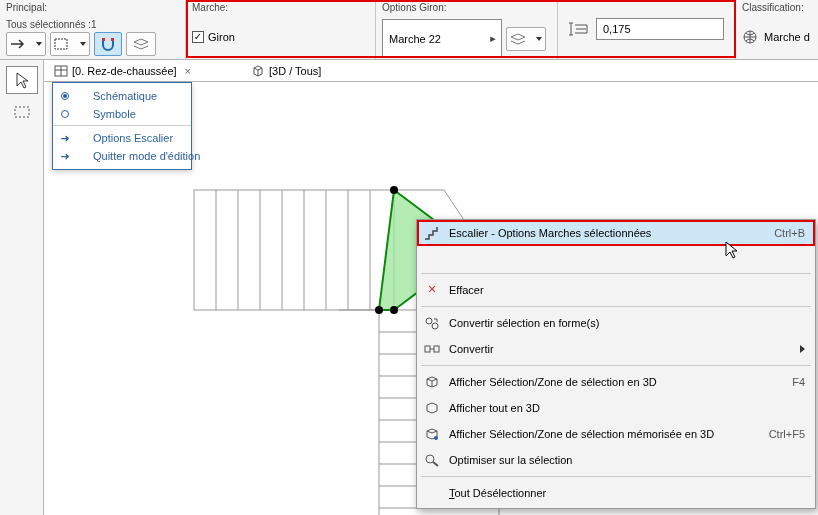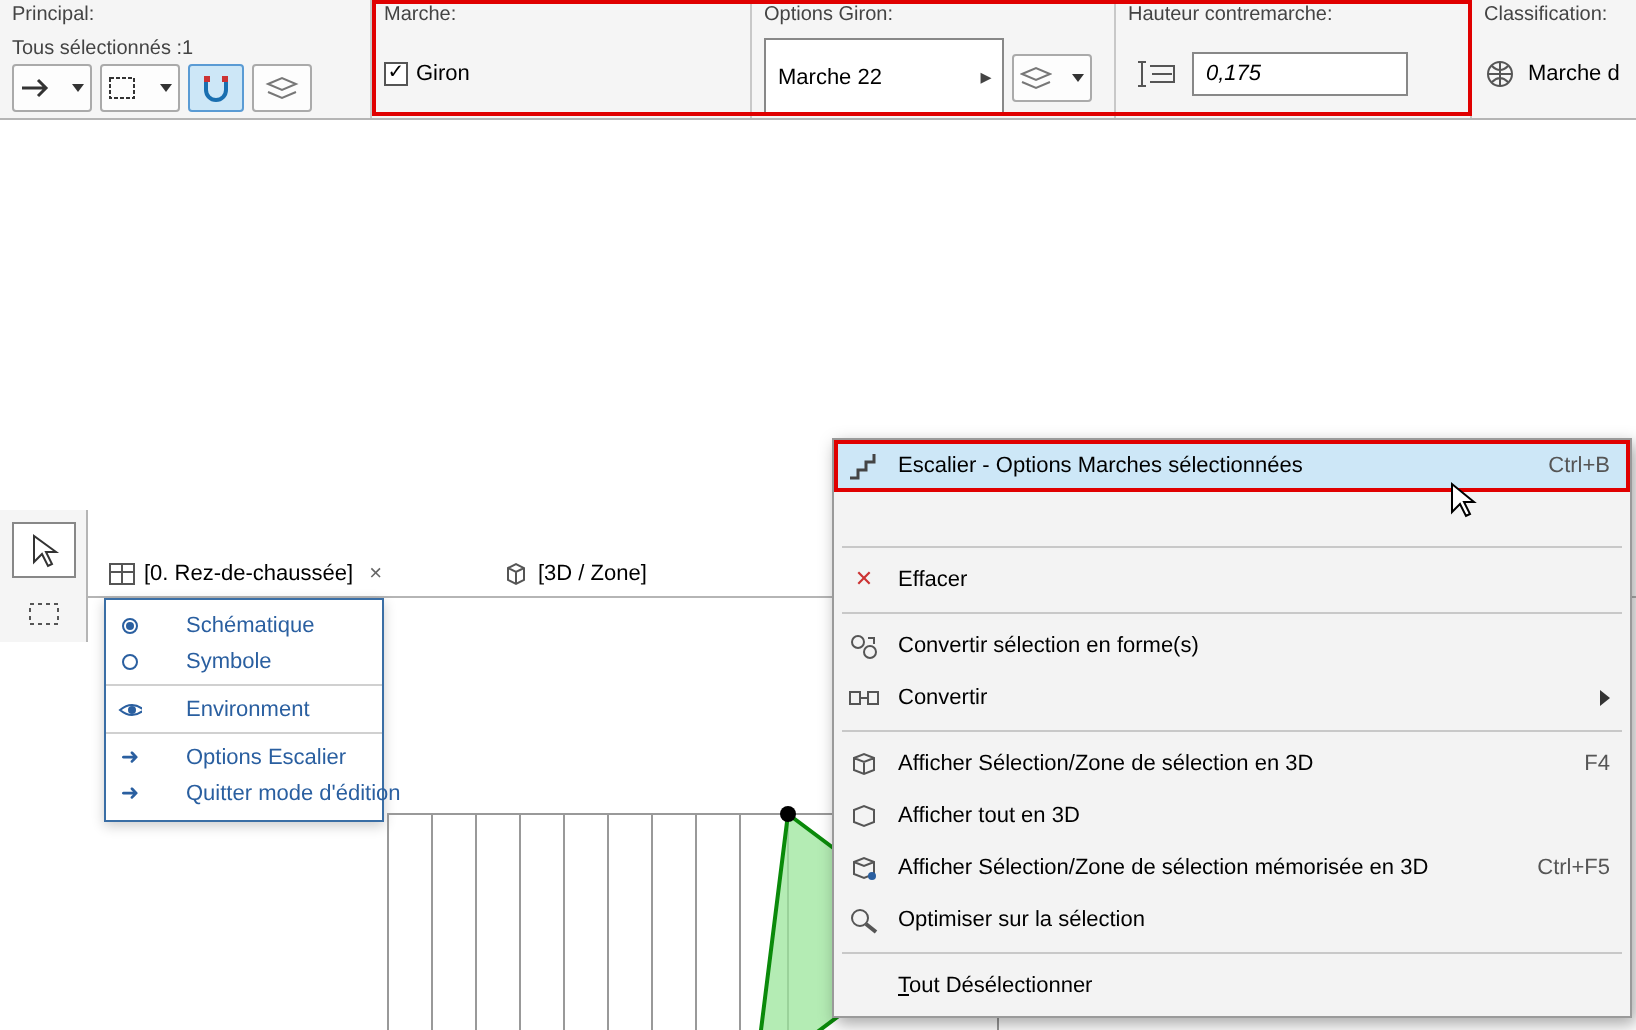--- a/index.html
+++ b/index.html
@@ -17,23 +17,23 @@
   
   .highlight-box { position:absolute; border:2px solid #e00000; pointer-events:none; }
   
   .check { width:12px; height:12px; border:1px solid #555; display:inline-flex; align-items:center; justify-content:center; background:#fff;}
   .check::after{content:"✓"; font-size:10px; color:#000; line-height:1;}
   
   .combo { display:flex; align-items:center; border:1px solid #888; background:#fff; height:39px; width:120px;}
   .combo-text{ flex:1; padding:0 6px; }
   .combo-arrow{ width:16px; text-align:center; color:#444;}
   
-  .input-field { border:1px solid #888; background:#fff; height:22px; width:108px; padding:0 6px; display:flex; align-items:center;font-style:italic;}
-  
-  .body-area { position:absolute; top:60px; left:0; right:0; bottom:0; display:flex;align-items:center; }
+  .input-field { border:1px solid #888; background:#fff; height:22px; width:128px; padding:0 6px; display:flex; align-items:center;}
+  
+  .body-area { position:absolute; top:60px; left:0; right:0; bottom:0; display:flex; }
   .left-tools { width:44px; background:#f5f5f5; border-right:1px solid #b5b5b5; padding-top:6px; display:flex;flex-direction:column; align-items:center; gap:4px;}
   .tool-btn { width:32px;height:28px;border:1px solid transparent; display:flex;align-items:center;justify-content:center;}
   .tool-btn.sel{ border:1px solid #888; background:#fff;}
   
   .canvas-area { flex:1; position:relative; background:#fff; }
   .tabs { height:22px; border-bottom:1px solid #b5b5b5; display:flex; align-items:center; padding-left:4px; gap:8px;}
   .tab { display:flex; align-items:center; gap:4px; padding:2px 6px; font-size:11px;}
   .tab .close{ color:#666; margin-left:4px;}
   
   .popup-menu { position:absolute; left:8px; top:22px; width:140px; background:#fff; border:1px solid #3a6ea5; box-shadow:0 2px 6px rgba(0,0,0,0.2); padding:4px 0;}
@@ -110,21 +110,20 @@
       <div class="tb-btn with-drop">
         <svg width="16" height="12">
             <path d="M1 4 L8 1 L15 4 L8 7 Z M1 8 L8 11 L15 8" stroke="#777" fill="none"></path>
           </svg>
         <span class="drop-arrow"></span>
       </div>
     </div>
   </div>
 
   <div class="topbar-section" style="width:178px">
-    <div class="topbar-label">Hauteur contremarche:</div>
     <div class="topbar-row">
       <div class="tb-btn" style="border:none;background:transparent">
         <svg width="20" height="16">
             <path d="M3 2 v12 M1 2 h4 M1 14 h4 M8 8 h10 M7 4 h12 v8 h-12" stroke="#555" fill="none"></path>
           </svg>
       </div>
       <div class="input-field">
         <span>0,175</span>
       </div>
     </div>
@@ -165,45 +164,36 @@
             <rect x="1" y="1" width="12" height="10" stroke="#555" fill="none"></rect>
             <path d="M1 5 h12 M7 1 v10" stroke="#555"></path>
           </svg>
         <span>[0. Rez-de-chaussée]</span>
         <span class="close">×</span>
       </div>
       <div class="tab" style="margin-left:40px">
         <svg width="14" height="14">
             <path d="M3 4 L7 2 L11 4 L11 10 L7 12 L3 10 Z M3 4 L7 6 L11 4 M7 6 v6" stroke="#555" fill="none"></path>
           </svg>
-        <span>[3D / Zone]</span>
+        <span>[3D / Tous]</span>
       </div>
     </div>
 
     <div class="popup-menu">
       <div class="popup-item">
         <span class="popup-item-icon">
             <span class="radio-dot on"></span>
           </span>
         <span>Schématique</span>
       </div>
       <div class="popup-item sep-after">
         <span class="popup-item-icon">
             <span class="radio-dot"></span>
           </span>
         <span>Symbole</span>
-      </div>
-      <div class="popup-item sep-after">
-        <span class="popup-item-icon">
-          <svg width="14" height="10">
-              <path d="M1 5 Q7 0 13 5 Q7 10 1 5 Z" stroke="#2a5fa0" fill="none"></path>
-              <circle cx="7" cy="5" r="2" fill="#2a5fa0"></circle>
-            </svg>
-        </span>
-        <span>Environment</span>
       </div>
       <div class="popup-item">
         <span class="popup-item-icon" style="color:#2a5fa0">➜</span>
         <span>Options Escalier</span>
       </div>
       <div class="popup-item">
         <span class="popup-item-icon" style="color:#2a5fa0">➜</span>
         <span>Quitter mode d'édition</span>
       </div>
     </div>

